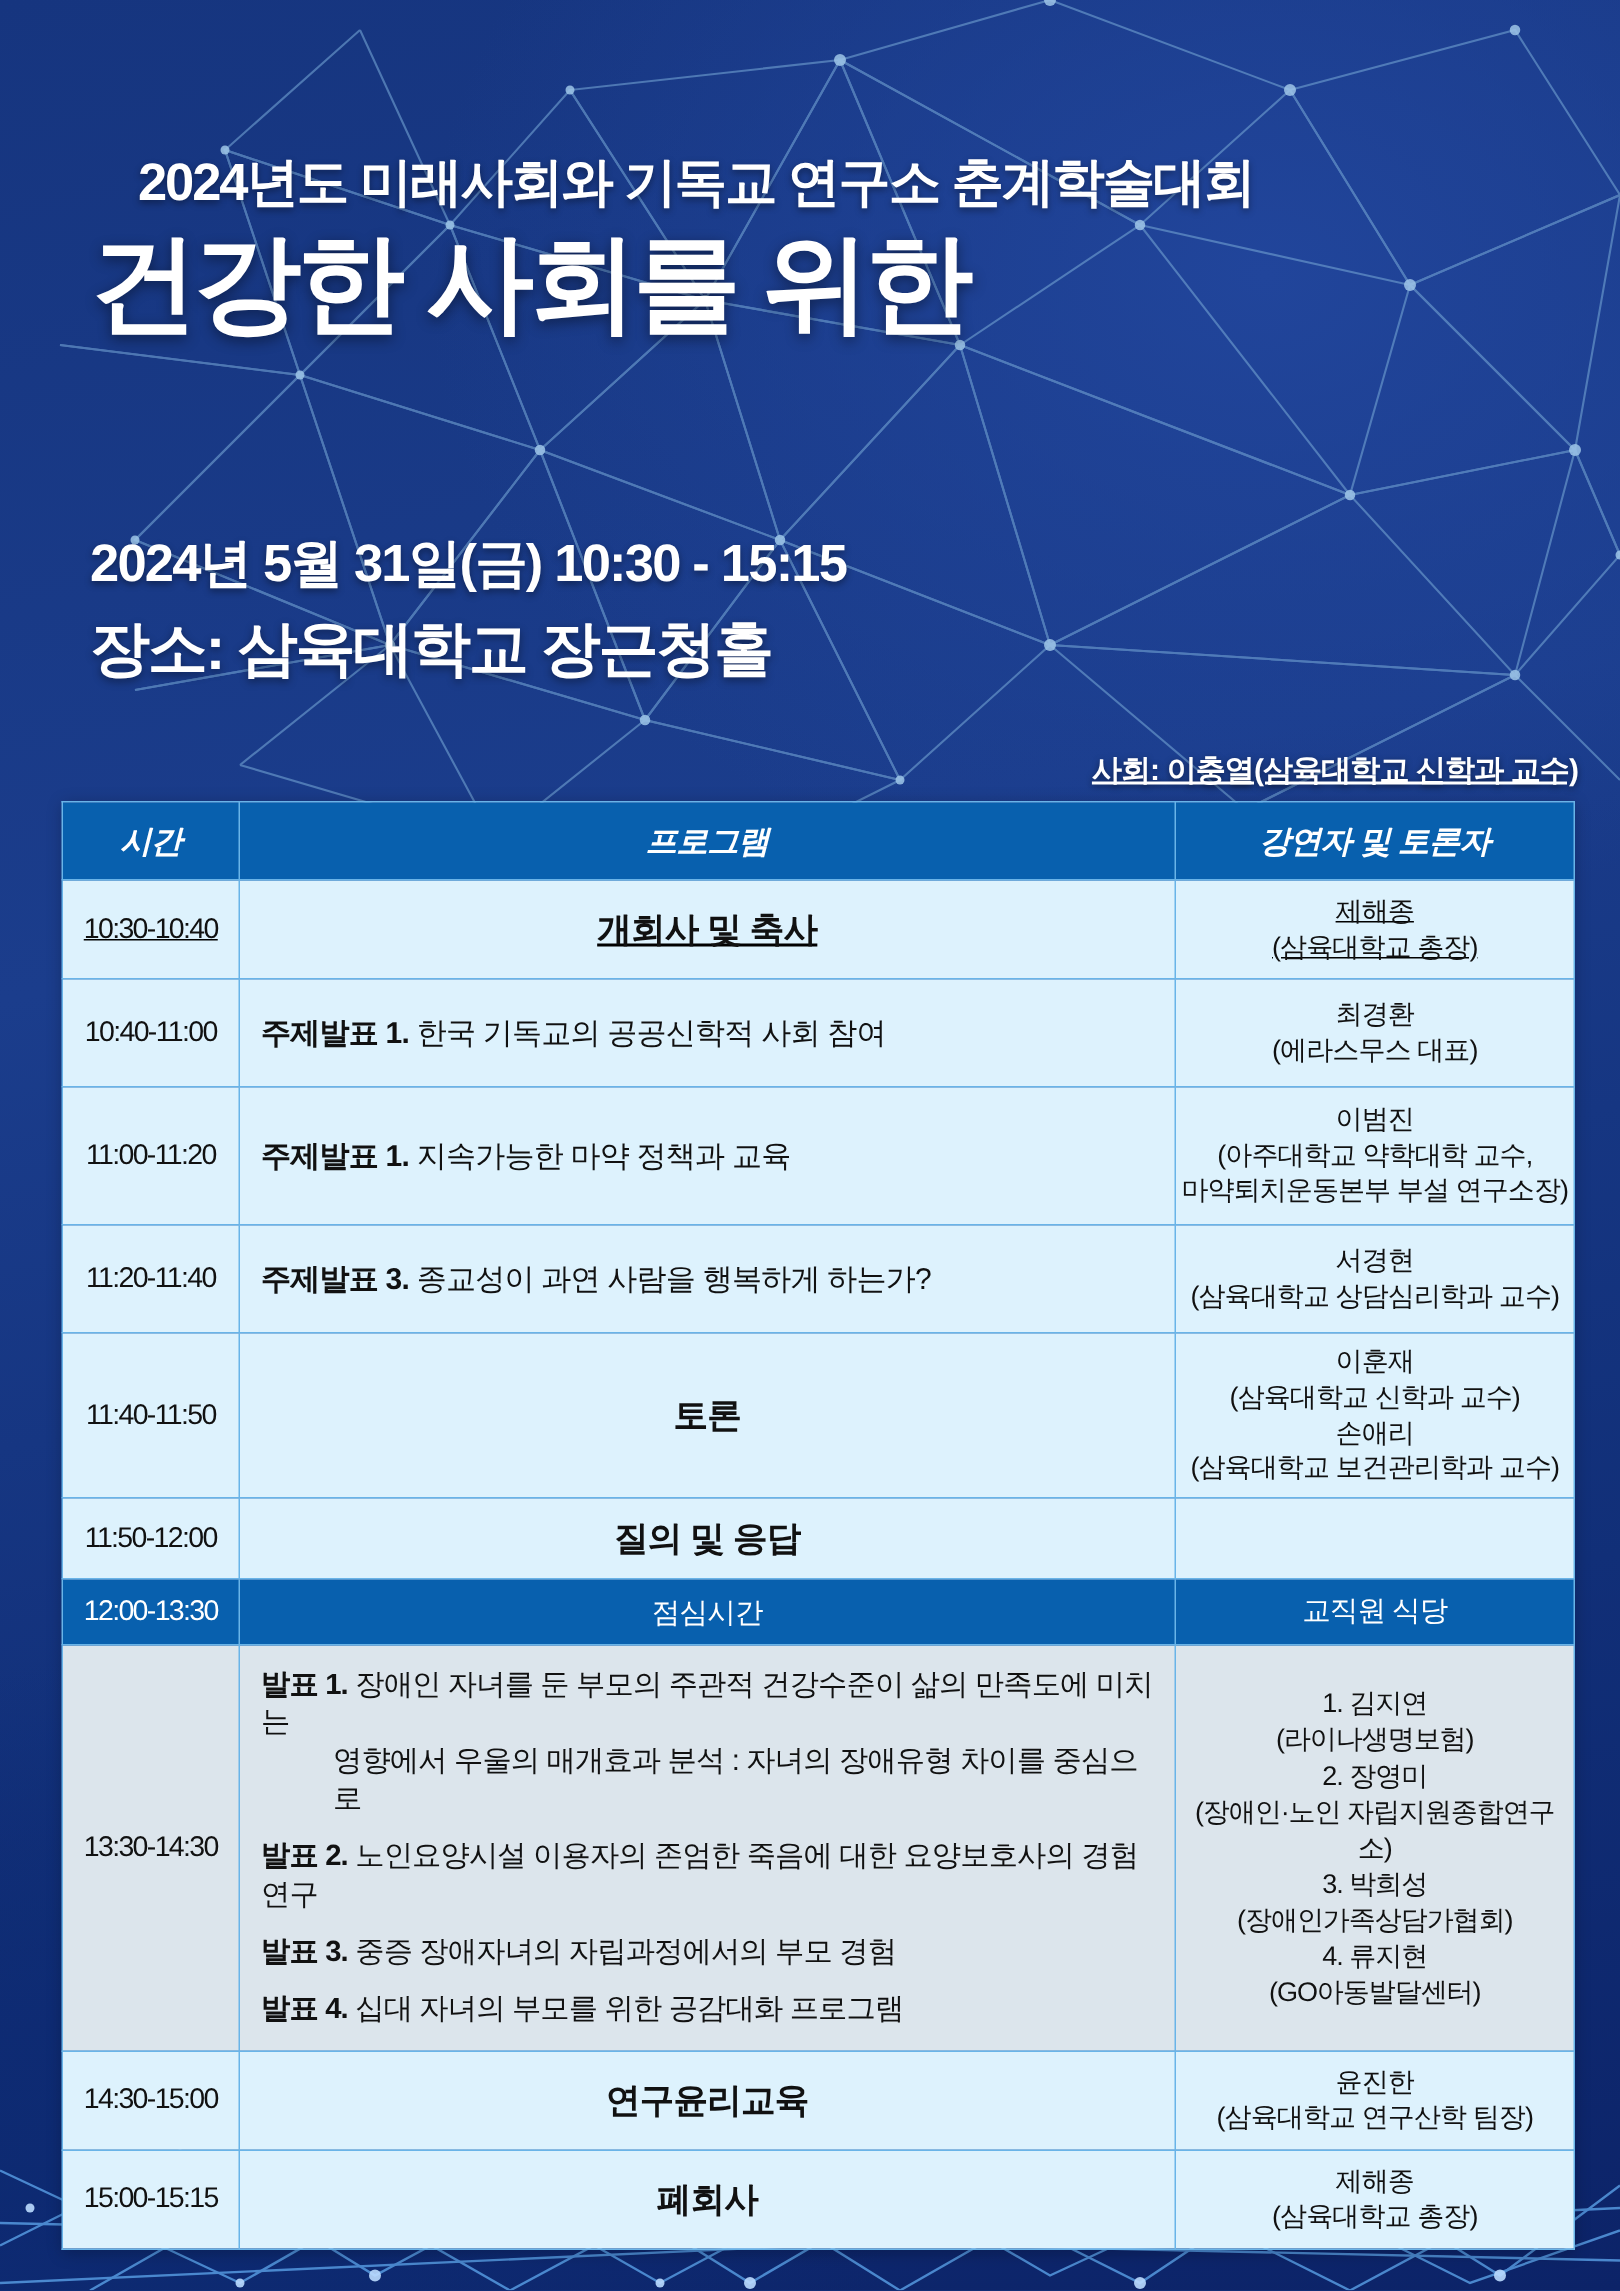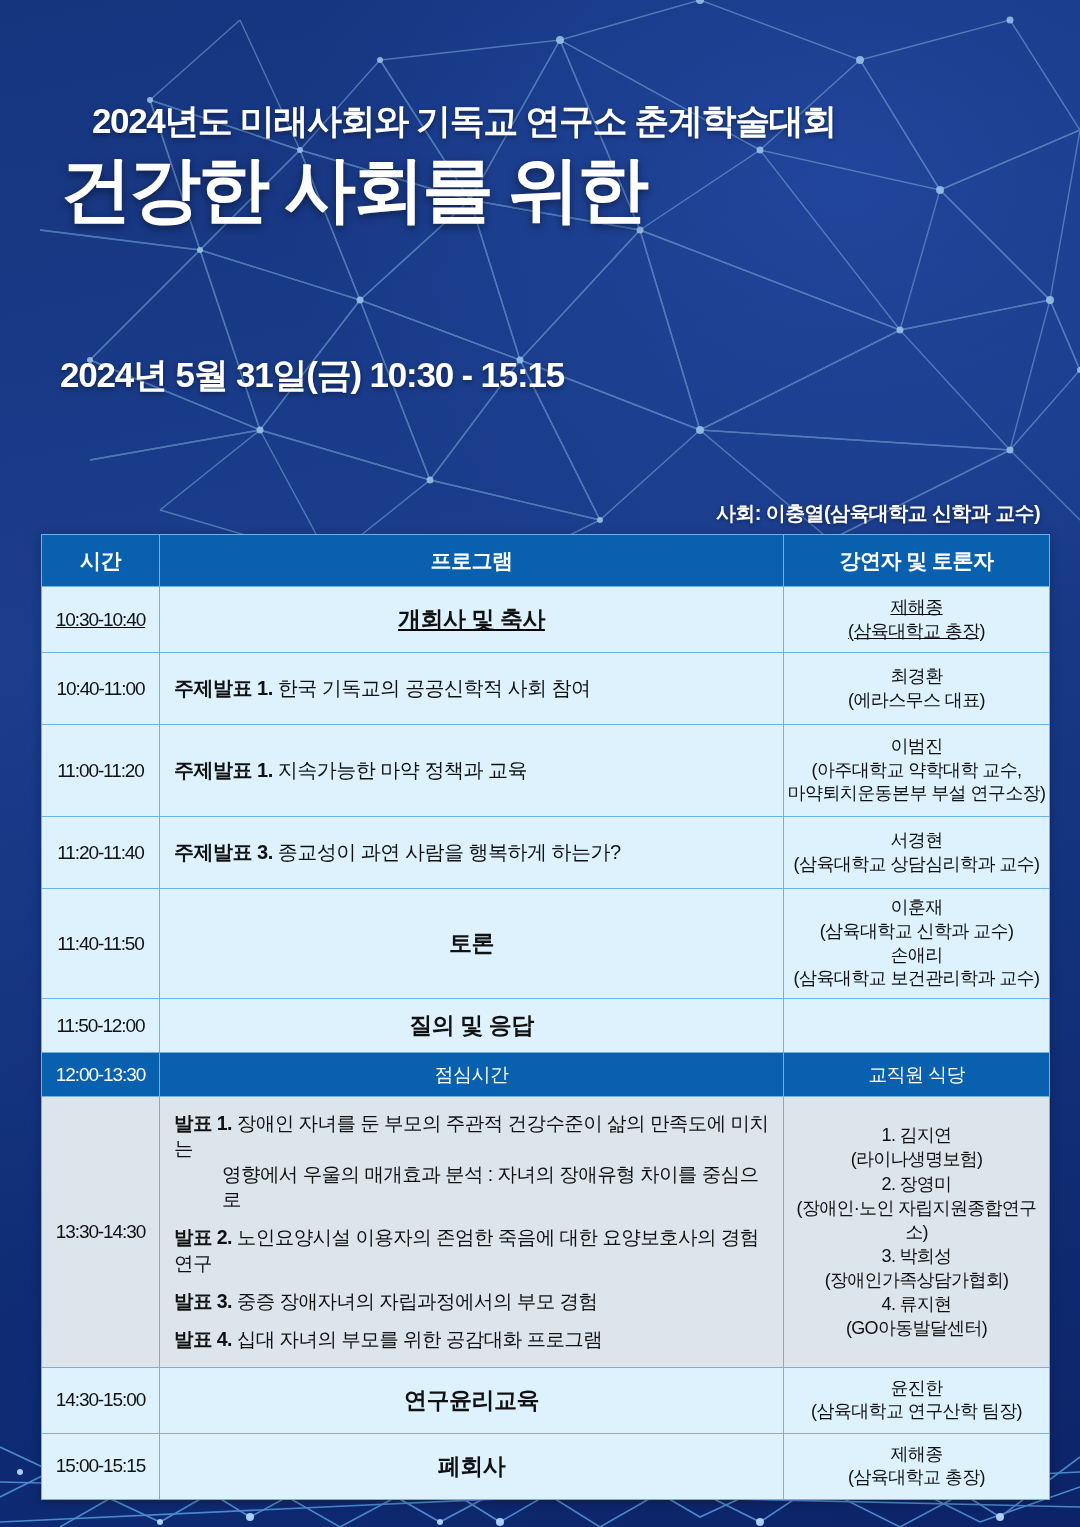--- a/index.html
+++ b/index.html
@@ -51,25 +51,26 @@
     white-space:nowrap;
   }
   #placeLine {
     top:405px;
     font-size:40px; font-weight:bold; color:#ffffff;
     letter-spacing:-1.5px;
     text-shadow:0 2px 6px rgba(0,0,0,.42);
     white-space:nowrap;
   }
   #moderator {
-    position:absolute; right:40px; top:500px; z-index:5;
+    position:absolute; right:28px; top:500px; z-index:5;
     font-size:20px; font-weight:bold; color:#ffffff;
     letter-spacing:-.6px;
     text-shadow:0 1px 4px rgba(0,0,0,.5);
     white-space:nowrap;
+    text-decoration:underline;
   }
 
   
   #schedule {
     position:absolute; left:41px; top:534px;
     width:1008px;
     border-collapse:collapse;
     table-layout:fixed;
     z-index:6;
     box-shadow:0 2px 10px rgba(0,0,0,.25);
@@ -82,20 +83,21 @@
     border:1px solid #69b4e8;
     vertical-align:middle;
   }
   thead th {
     background:#0860ae;
     color:#ffffff;
     font-size:21px; font-weight:bold;
     letter-spacing:-.5px;
     height:52px;
     border-color:#5ea9e2;
+    font-style:italic;
   }
   tbody td {
     background:#ddf2fd;
     color:#111111;
     font-size:19px;
     letter-spacing:-.5px;
   }
   td.time {
     text-align:center;
     font-size:19px;
@@ -256,20 +258,21 @@
   </svg>
 
   <div class="hdr" id="kicker">2024년도 미래사회와 기독교 연구소 춘계학술대회</div>
 
   <div class="hdr" id="mainTitle">
     <span class="l1">건강한 사회를 위한</span>
   </div>
 
   <div class="hdr" id="dateLine">2024년 5월 31일(금) 10:30 - 15:15</div>
 
+  <div class="hdr" id="placeLine">장소: 삼육대학교 장근청홀</div>
 
   <div id="moderator">사회: 이충열(삼육대학교 신학과 교수)</div>
 
   <table id="schedule">
     <colgroup>
         <col class="c1">
         <col class="c2">
         <col class="c3">
       </colgroup>
     <thead>

